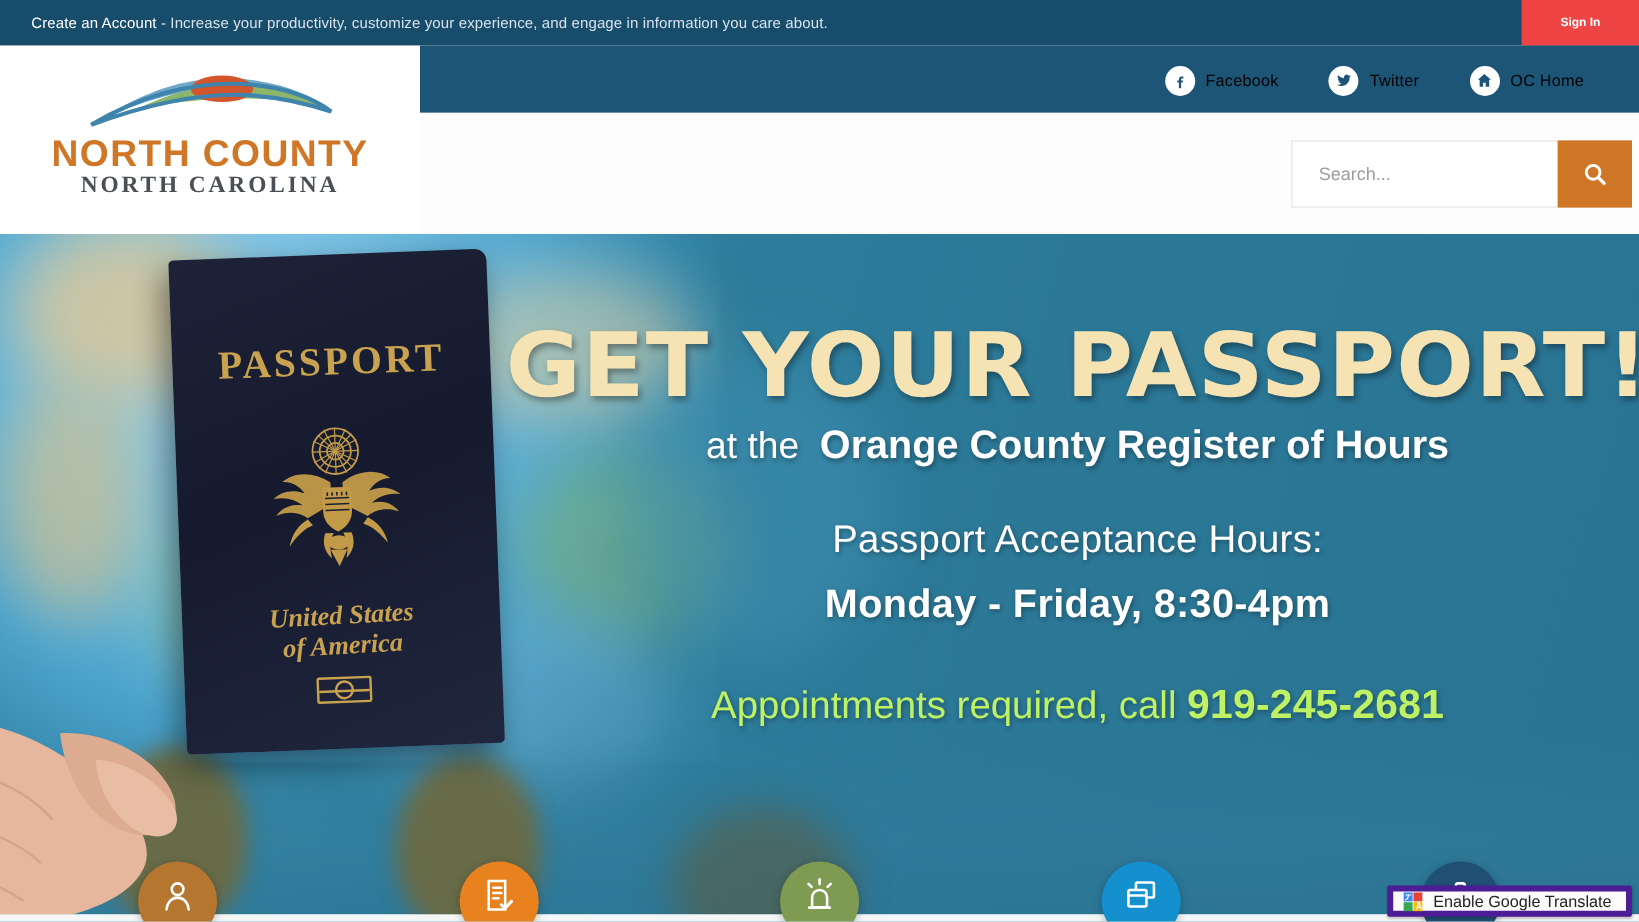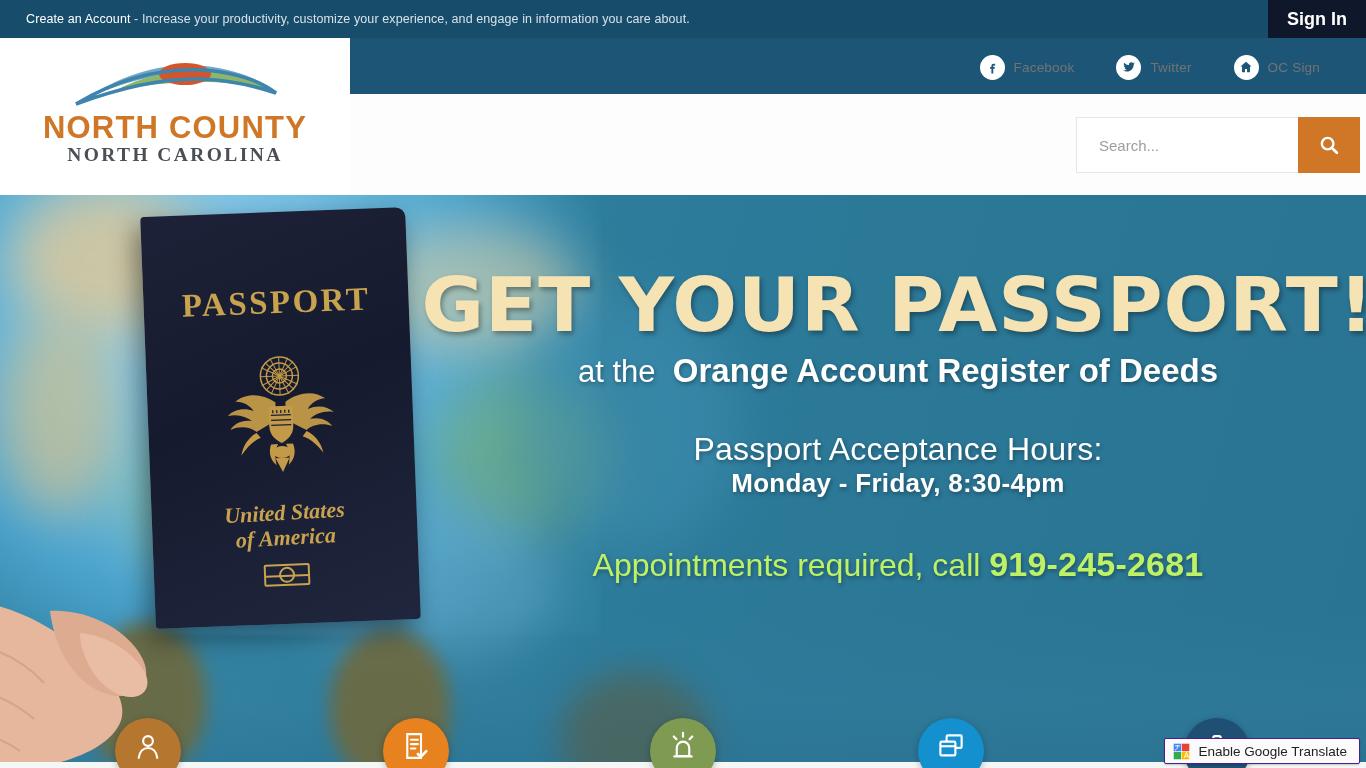--- a/index.html
+++ b/index.html
@@ -16,21 +16,21 @@
   .topbar{
     position:absolute; left:0; top:0; width:1366px; height:38px;
     background:#1a4d६b;
     background:#184c6b;
     display:flex; align-items:center;
   }
   .topbar-msg{ margin-left:26px; font-size:12.5px; color:#d7e2ea; letter-spacing:.1px; white-space:nowrap;}
   .topbar-msg b{ color:#ffffff; font-weight:normal; }
   .signin-btn{
     position:absolute; right:0; top:0; height:38px; width:98px;
-    background:#0f172a; color:#fff; font-size:18px; font-weight:bold;
+    background:#ef4444; color:#fff; font-size:10px; font-weight:bold;
     display:flex; align-items:center; justify-content:center;
     cursor:pointer; border:none;
   }
 
   
   .header-blue{
     position:absolute; left:0; top:38px; width:1366px; height:56px;
     background:#1d5576;
   }
   .header-white{
@@ -58,21 +58,21 @@
   .social{
     position:absolute; top:52px; right:46px; height:30px;
     display:flex; align-items:center; gap:42px;
   }
   .social-item{ display:flex; align-items:center; gap:9px; cursor:pointer; }
   .social-circle{
     width:25px; height:25px; border-radius:50%; background:#ffffff;
     display:flex; align-items:center; justify-content:center;
     color:#1d5576; flex:none;
   }
-  .social-label{ color:#737373; font-size:13.5px; letter-spacing:.2px; white-space:nowrap;}
+  .social-label{ color:#000000; font-size:13.5px; letter-spacing:.2px; white-space:nowrap;}
 
   
   .nav{
     position:absolute; left:350px; top:94px; width:716px; height:101px;
     display:flex; align-items:center; padding-left:30px; gap:0;
   }
   .nav-item{
     font-size:17px; color:#575b60; padding:0 22px; cursor:pointer;
     white-space:nowrap; letter-spacing:.1px;
   }
@@ -164,21 +164,21 @@
   .hl-sub{
     margin-top:14px; color:#ffffff; font-size:31px; line-height:1.1;
     text-shadow:1px 2px 4px rgba(0,0,0,.35); white-space:nowrap;
   }
   .hl-sub b{ font-weight:bold; font-size:33px; }
   .hl-hours-label{
     margin-top:42px; color:#ffffff; font-size:32px; font-weight:normal;
     text-shadow:1px 2px 4px rgba(0,0,0,.35); letter-spacing:.2px;
   }
   .hl-hours{
-    margin-top:0; color:#ffffff; font-size:26px; font-weight:bold;
+    margin-top:16px; color:#ffffff; font-size:33px; font-weight:bold;
     text-shadow:1px 2px 4px rgba(0,0,0,.35); letter-spacing:.3px;
   }
   .hl-appt{
     margin-top:46px; color:#bef264; font-size:32px;
     text-shadow:1px 2px 4px rgba(0,0,0,.35);
   }
   .hl-appt b{ font-weight:bold; font-size:34px; letter-spacing:.2px;}
 
   
   .quicklinks{
@@ -194,21 +194,21 @@
 
   
   .bottom-strip{
     position:absolute; left:0; top:762px; width:1366px; height:6px;
     background:#f5f6f6; z-index:4;
   }
 
   
   .gtrans{
     position:absolute; right:6px; bottom:4px; height:26px;
-    background:#fbfbfb; border:1px solid #4c1d95; border-radius:2px;
+    background:#fbfbfb; border:5px solid #4c1d95; border-radius:2px;
     display:flex; align-items:center; gap:8px; padding:0 12px 0 8px;
     z-index:20; cursor:pointer; box-shadow:0 1px 2px rgba(0,0,0,.2);
   }
   .gtrans-label{ font-size:13.5px; color:#222; white-space:nowrap; }
 </style>
 </head>
 <body>
 
 <div id="page">
 
@@ -251,21 +251,21 @@
           </svg>
       </span>
       <span class="social-label">Twitter</span>
     </div>
     <div class="social-item">
       <span class="social-circle">
         <svg width="14" height="14" viewBox="0 0 24 24">
             <path fill="#1d5576" d="M12 3 2.5 11.2h2.7V21h5v-5.6h3.6V21h5v-9.8h2.7z"></path>
           </svg>
       </span>
-      <span class="social-label">OC Sign</span>
+      <span class="social-label">OC Home</span>
     </div>
   </div>
 
 
   <div class="search-wrap">
     <input class="search-input" type="text" placeholder="Search..." style="">
     <button class="search-btn">
       <svg width="22" height="22" viewBox="0 0 24 24">
         <circle cx="10.5" cy="10.5" r="6.3" fill="none" stroke="#ffffff" stroke-width="2.6"></circle>
         <line x1="15.3" y1="15.3" x2="20.5" y2="20.5" stroke="#ffffff" stroke-width="3" stroke-linecap="round"></line>
@@ -371,21 +371,21 @@
             <path d="M6 240 C40 244, 70 254, 90 268"></path>
           </g>
         </svg>
       </div>
     </div>
 
     <div class="hero-text">
       <div class="hl-big">GET YOUR PASSPORT!</div>
       <div class="hl-sub">
         <span>at the</span>
-        &nbsp;<b>Orange Account Register of Deeds</b>
+        &nbsp;<b>Orange County Register of Hours</b>
       </div>
       <div class="hl-hours-label">Passport Acceptance Hours:</div>
       <div class="hl-hours">Monday - Friday,  8:30-4pm</div>
       <div class="hl-appt">
         <span>Appointments required, call</span>
         <b>919-245-2681</b>
       </div>
     </div>
   </div>
 

